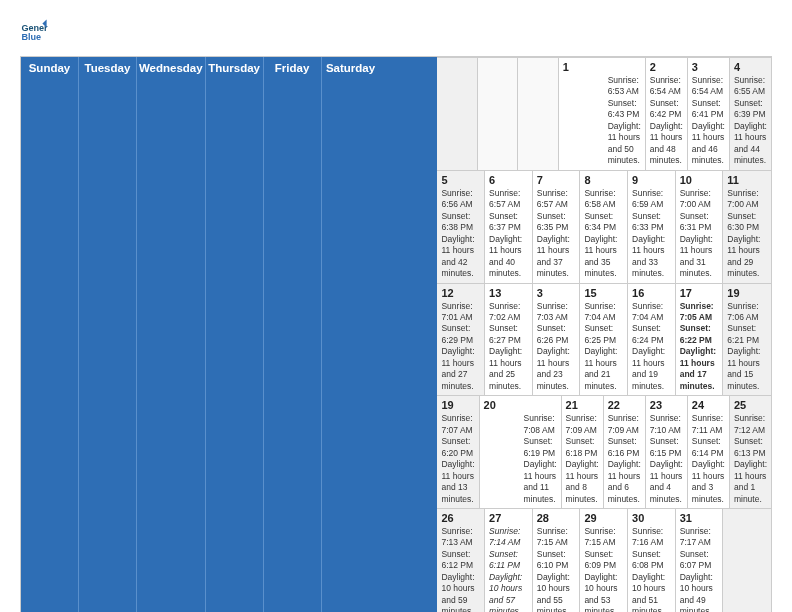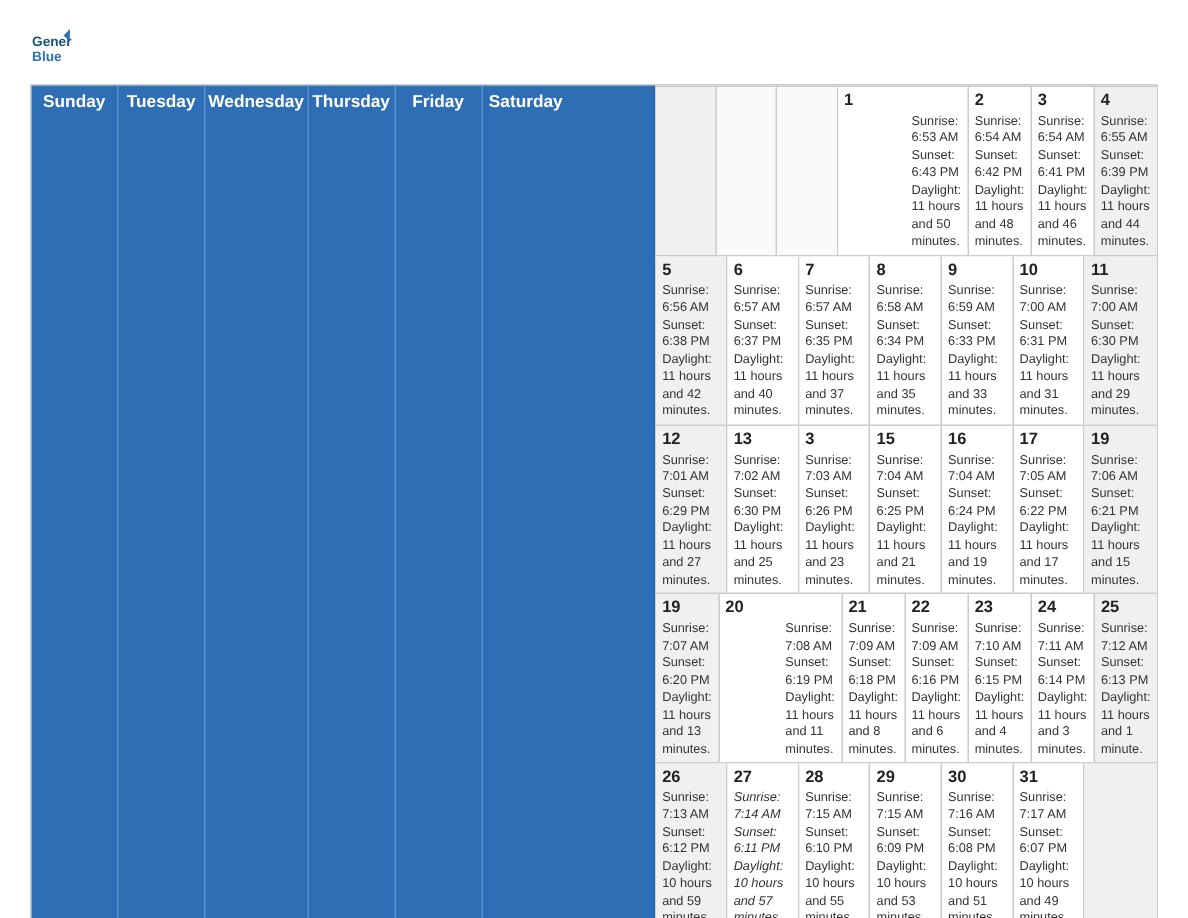--- a/index.html
+++ b/index.html
@@ -216,21 +216,21 @@
           <div class="cal-cell shaded">
             <div class="day-num">12</div>
             <div class="day-info" style="white-space: pre-line;">Sunrise: 7:01 AM
 Sunset: 6:29 PM
 Daylight: 11 hours
 and 27 minutes.</div>
           </div>
           <div class="cal-cell">
             <div class="day-num">13</div>
             <div class="day-info" style="white-space: pre-line;">Sunrise: 7:02 AM
-Sunset: 6:30 PM
+Sunset: 6:27 PM
 Daylight: 11 hours
 and 25 minutes.</div>
           </div>
           <div class="cal-cell">
             <div class="day-num">3</div>
             <div class="day-info" style="white-space: pre-line;">Sunrise: 7:03 AM
 Sunset: 6:26 PM
 Daylight: 11 hours
 and 23 minutes.</div>
           </div>
@@ -243,21 +243,21 @@
           </div>
           <div class="cal-cell">
             <div class="day-num">16</div>
             <div class="day-info" style="white-space: pre-line;">Sunrise: 7:04 AM
 Sunset: 6:24 PM
 Daylight: 11 hours
 and 19 minutes.</div>
           </div>
           <div class="cal-cell">
             <div class="day-num">17</div>
-            <div class="day-info" style="white-space: pre-line;">Sunrise: 7:05 AM
+            <div class="day-info" style="white-space: pre-line; font-weight: bold;">Sunrise: 7:05 AM
 Sunset: 6:22 PM
 Daylight: 11 hours
 and 17 minutes.</div>
           </div>
           <div class="cal-cell shaded">
             <div class="day-num">19</div>
             <div class="day-info" style="white-space: pre-line;">Sunrise: 7:06 AM
 Sunset: 6:21 PM
 Daylight: 11 hours
 and 15 minutes.</div>

